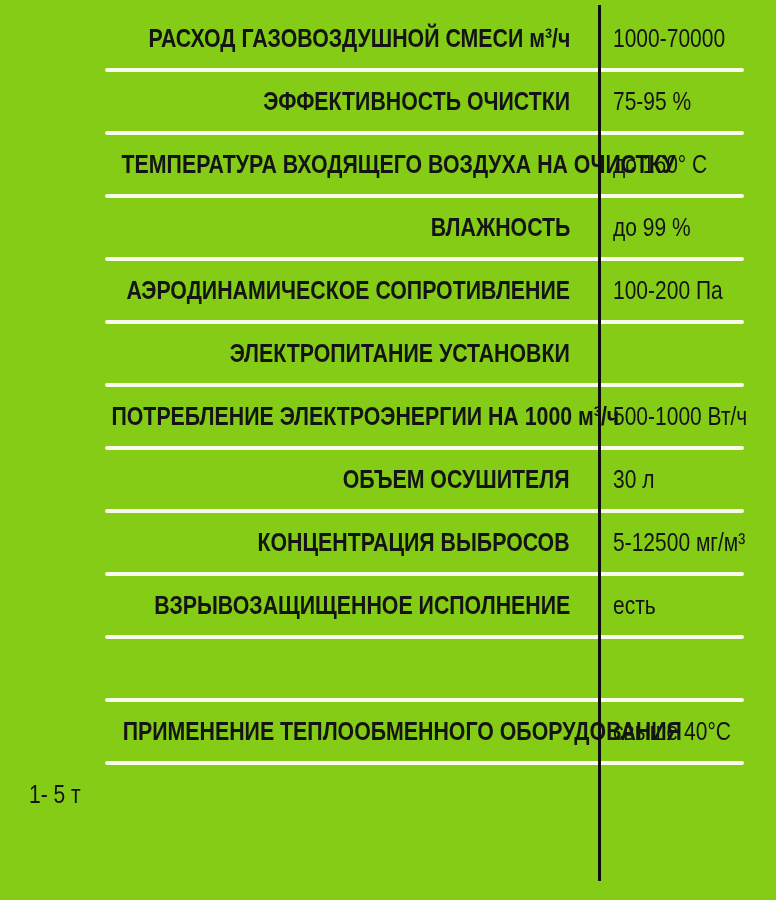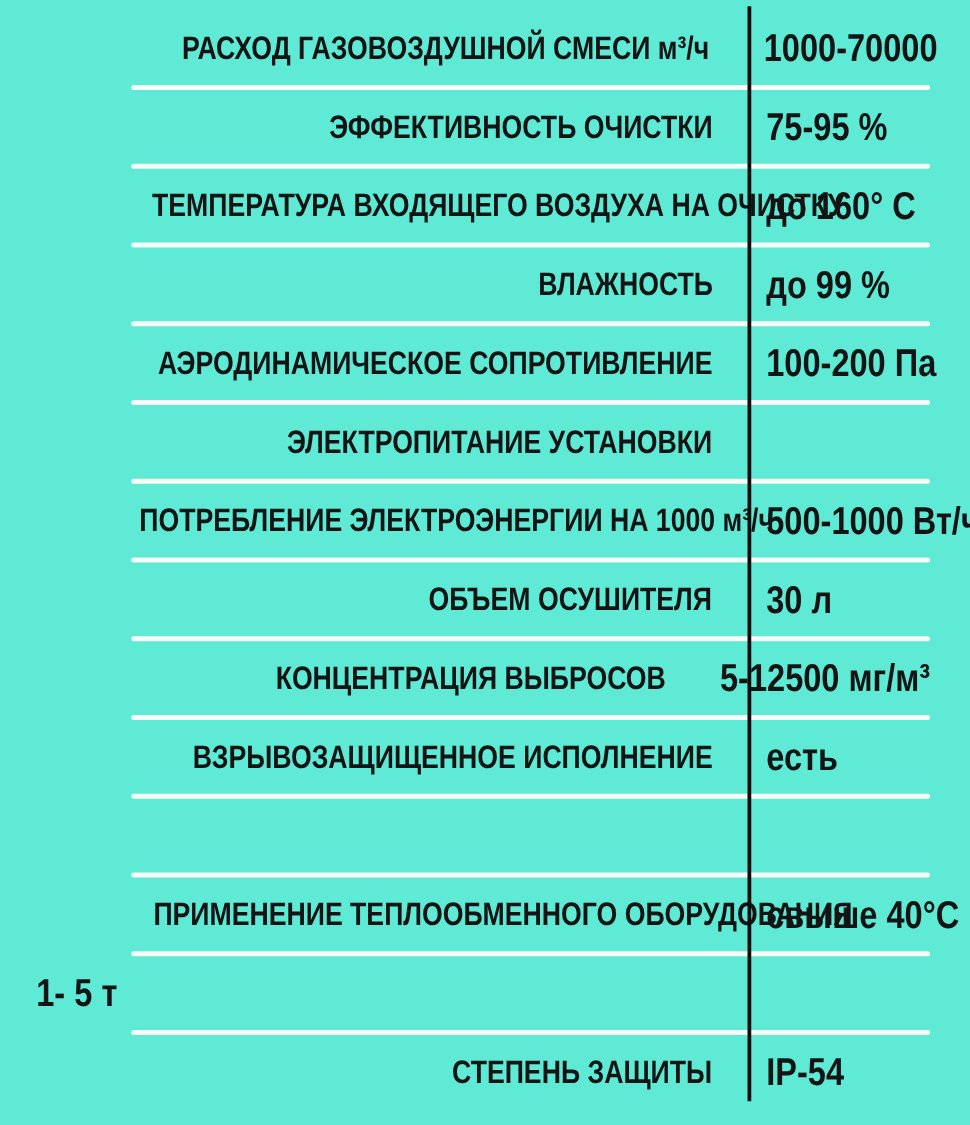--- a/index.html
+++ b/index.html
@@ -5,21 +5,21 @@
   * { margin: 0; padding: 0; box-sizing: border-box; }
   html, body { width: 776px; }
   body {
     font-family: "Liberation Sans", sans-serif;
     background: #faf3e2;
   }
   .spec-table {
     position: relative;
     width: 776px;
     height: 900px;
-    background: #5eead4;
+    background: #84cc16;
     padding-top: 7px;
     overflow: hidden;
   }
   .v-divider {
     position: absolute;
     left: 598px;
     top: 5px;
     width: 3px;
     height: 876px;
     background: #0d0d0d;
@@ -49,22 +49,22 @@
     white-space: nowrap;
     color: #141414;
     font-weight: 700;
     font-size: 26px;
   }
   .value {
     padding-left: 29px;
     text-align: center;
     white-space: nowrap;
     color: #141414;
-    font-weight: 700;
-    font-size: 31px;
+    font-weight: 400;
+    font-size: 25px;
   }
   .label .txt {
     display: inline-block;
     transform: scaleX(0.82);
     transform-origin: 100% 50%;
   }
   .value .txt {
     display: inline-block;
     transform: scaleX(0.84);
     transform-origin: 0 50%;
@@ -117,17 +117,13 @@
   </div>
   <div class="row">
   </div>
   <div class="row">
     <div class="label"><span class="txt">ПРИМЕНЕНИЕ ТЕПЛООБМЕННОГО ОБОРУДОВАНИЯ</span></div>
     <div class="value"><span class="txt">свыше 40°С</span></div>
   </div>
   <div class="row">
     <div class="value"><span class="txt">1- 5 т</span></div>
   </div>
-  <div class="row">
-    <div class="label"><span class="txt">СТЕПЕНЬ ЗАЩИТЫ</span></div>
-    <div class="value"><span class="txt">IP-54</span></div>
-  </div>
 </div>
 
 </body></html>

